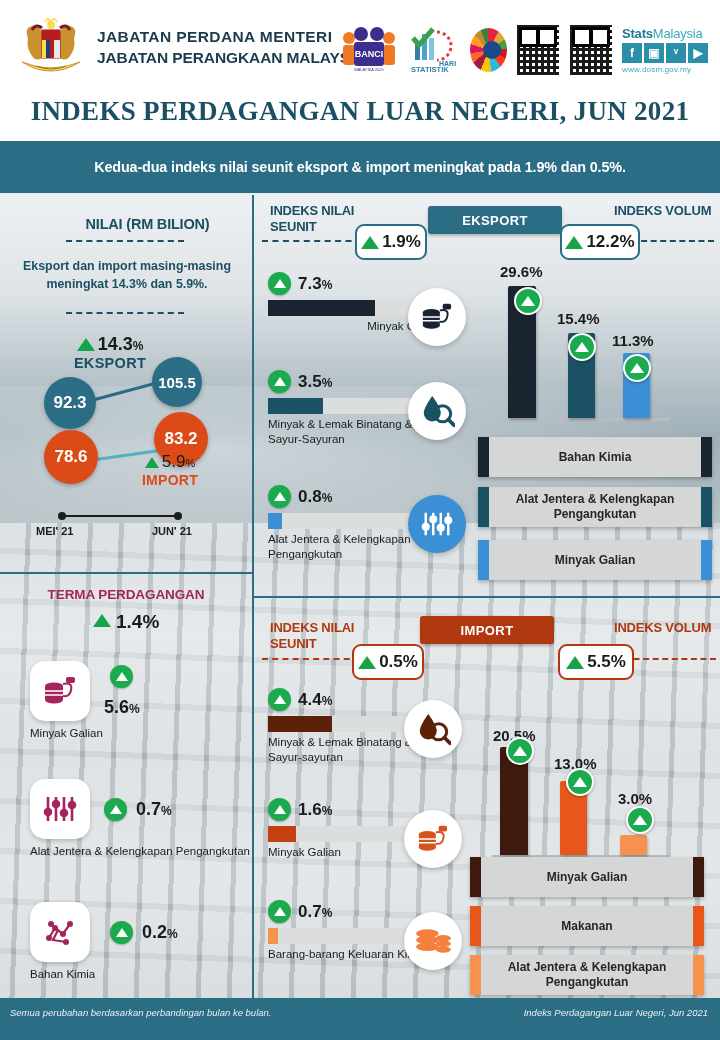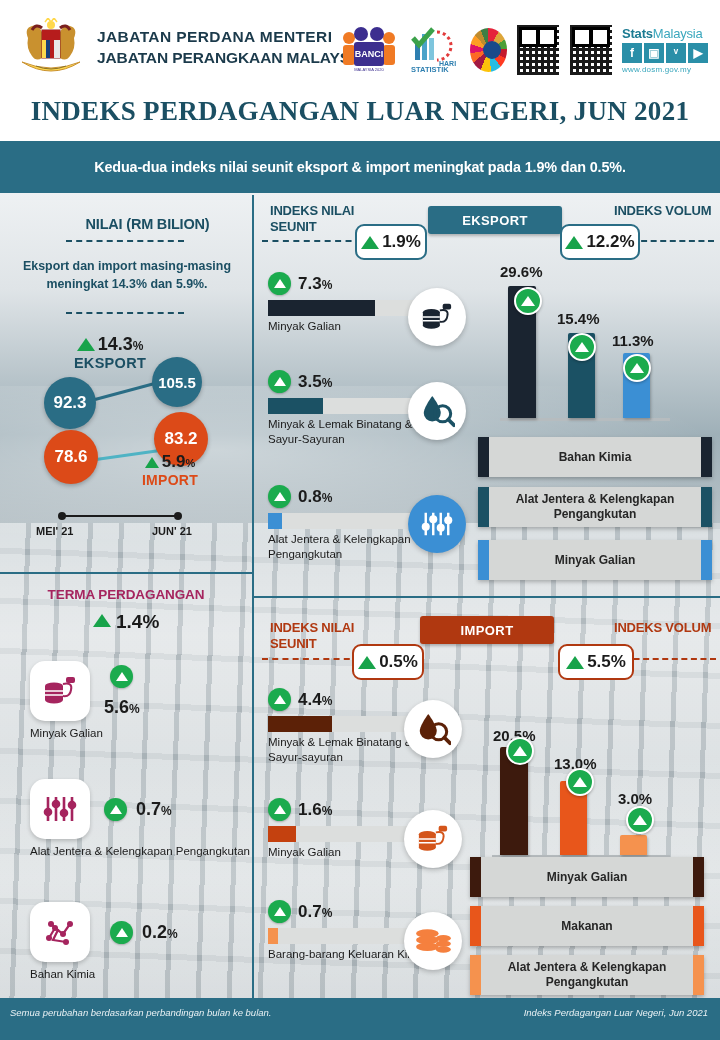--- a/index.html
+++ b/index.html
@@ -98,21 +98,21 @@
   .pct-up{ display:inline-flex; align-items:center; gap:3px;}
   .tri{ width:0;height:0;border-left:9px solid transparent;border-right:9px solid transparent;
      border-bottom:13px solid #17a34a; display:inline-block;}
   .tri.sm{ border-left-width:7px;border-right-width:7px;border-bottom-width:11px;}
 
   #eksport-lbl{ position:absolute; left:50px; top:334px; width:120px; text-align:center;}
   #eksport-lbl .v{ font-size:18px;font-weight:bold;color:#1b1b1b;}
   #eksport-lbl .v small{font-size:12px;}
   #eksport-lbl .n{ font-size:14.5px;font-weight:bold;color:#1b4f63;letter-spacing:.3px;}
   #import-lbl{ position:absolute; left:110px; top:452px; width:120px; text-align:center;}
-  #import-lbl .v{ font-size:17px;font-weight:bold;color:#1b1b1b;}
+  #import-lbl .v{ font-size:17px;font-weight:normal;color:#1b1b1b;}
   #import-lbl .v small{font-size:11px;}
   #import-lbl .n{ font-size:14px;font-weight:bold;color:#dc4a18;letter-spacing:.3px;}
 
   .axis{ position:absolute; left:60px; top:515px; width:120px; height:2px; background:#1b1b1b;}
   .axis .dot{ position:absolute; top:-3px; width:8px;height:8px;border-radius:50%;background:#1b1b1b;}
   .axis-l{ position:absolute; left:36px; top:525px; font-size:11px;font-weight:bold;color:#1b1b1b;}
   .axis-r{ position:absolute; left:152px; top:525px; font-size:11px;font-weight:bold;color:#1b1b1b;}
 
   
   #terma-title{ position:absolute; left:0; top:587px; width:252px; text-align:center;
@@ -381,21 +381,21 @@
 
   <div class="chip" style="left:355px; top:224px; width:72px; border:2px solid #2a6d85;">
     <span class="tri"></span>
     <span>1.9%</span>
   </div>
   <div class="chip" style="left:560px; top:224px; width:80px; border:2px solid #2a6d85;">
     <span class="tri"></span>
     <span>12.2%</span>
   </div>
 
-  <div class="barrow" style="left:268px; top:272px;">
+  <div class="barrow" style="left:268px; top:272px;text-align:right;">
     <div class="top">
         <span class="circ-up"></span>
       <span class="pv"><span>7.3</span><small>%</small></span>
       </div>
     <div class="track">
         <div class="fill" style="width:62%;background:#1a2430;"></div>
       </div>
     <div class="barcap">Minyak Galian</div>
   </div>
   <div class="iconcirc" style="left:408px; top:288px;">

